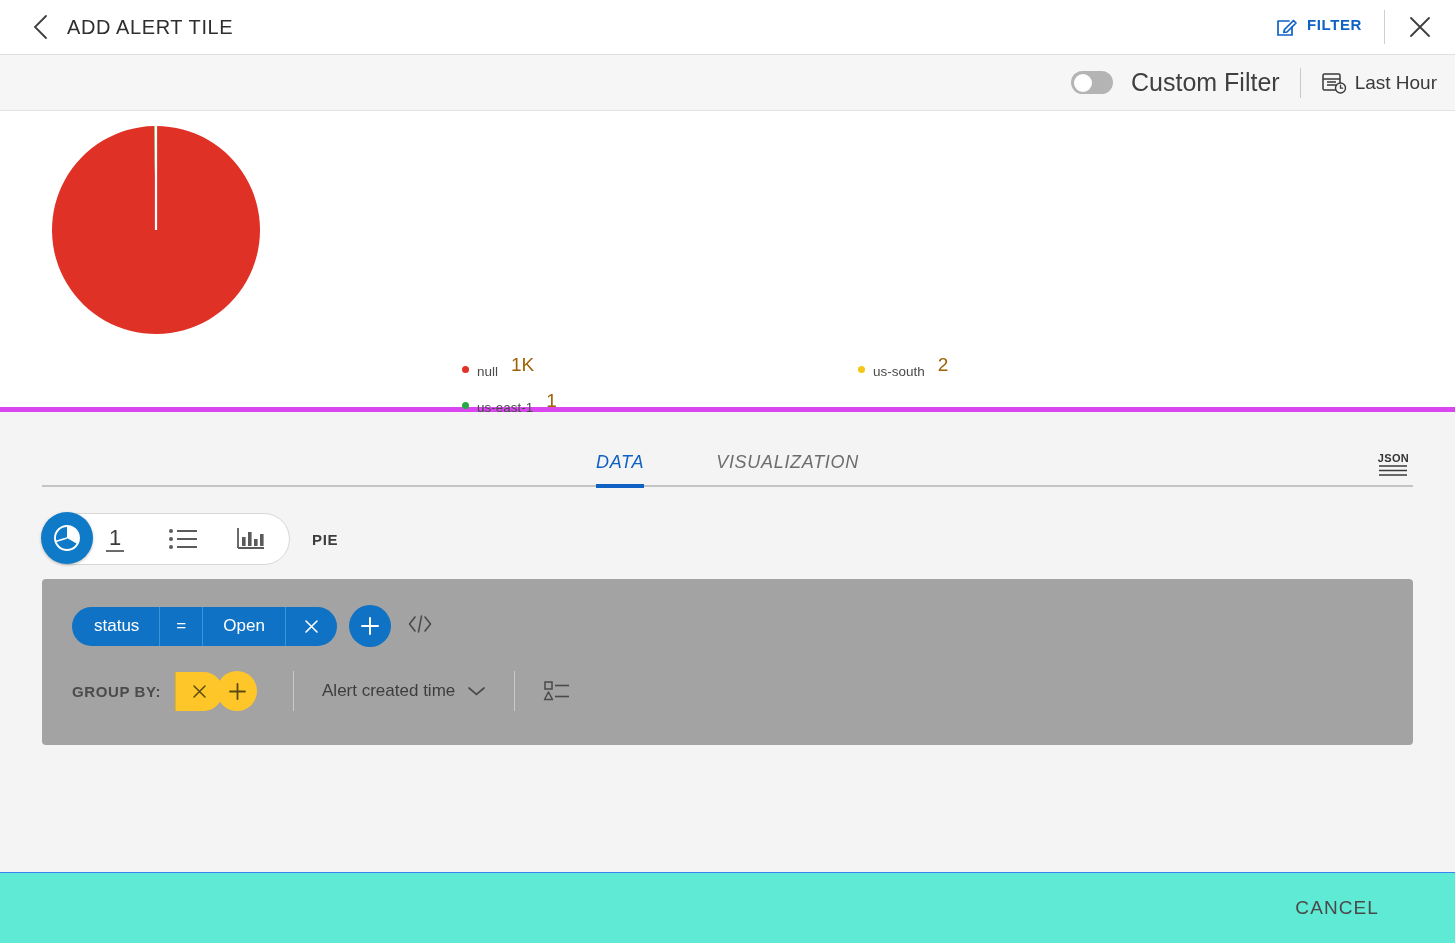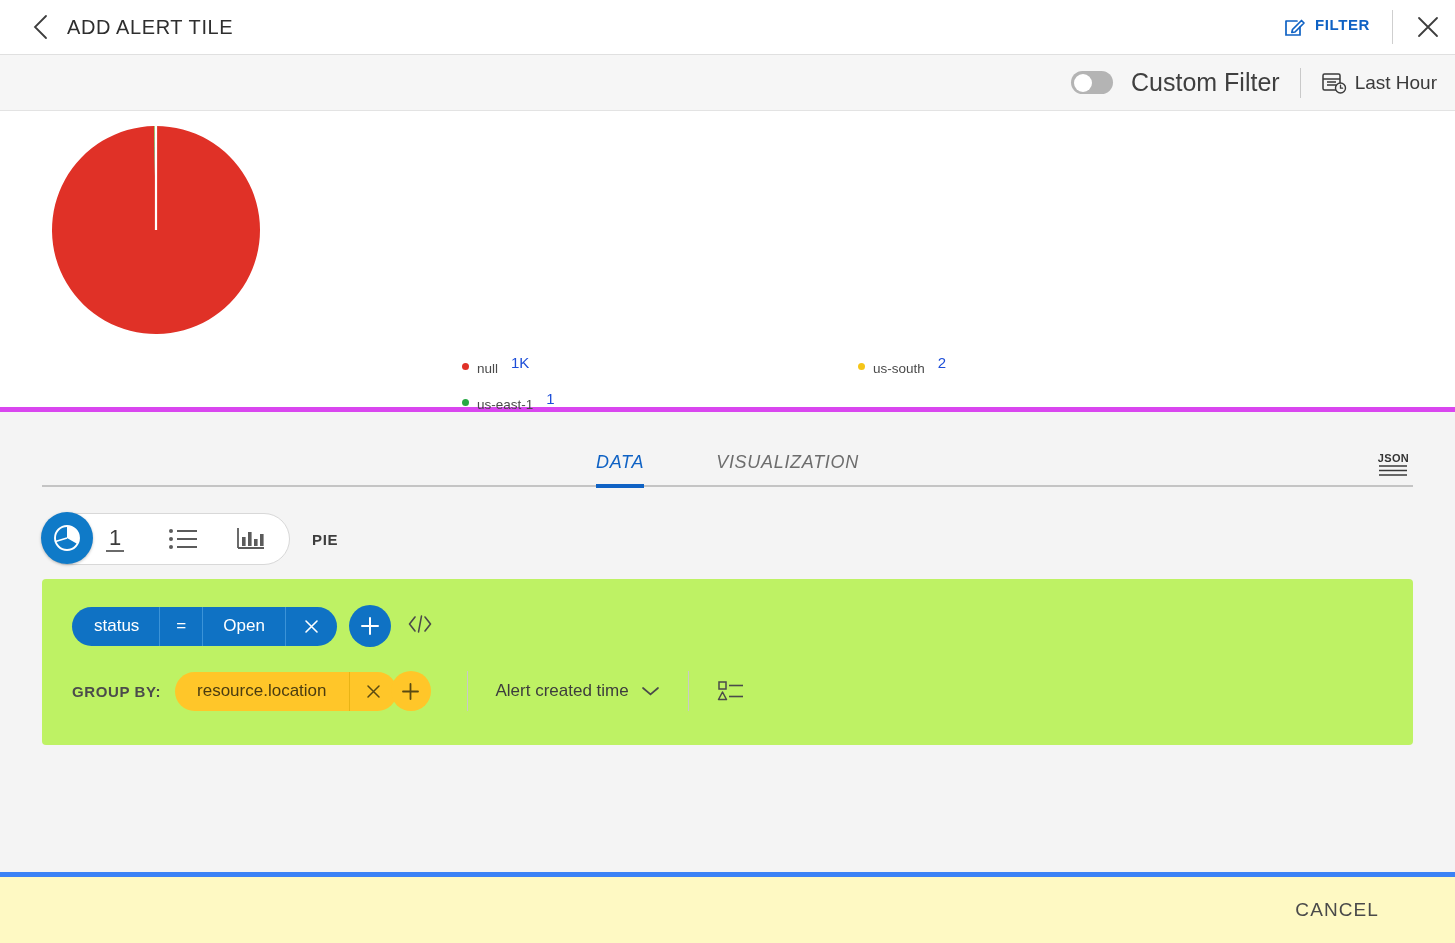--- a/index.html
+++ b/index.html
@@ -10,21 +10,21 @@
     overflow: hidden;
     color: #323232;
   }
   .app { width: 1455px; height: 943px; display: flex; flex-direction: column; background:#f4f4f4; }
 
   
   .titlebar {
     height: 55px; min-height:55px; background:#ffffff;
     display:flex; align-items:center;
     border-bottom: 1px solid #e0e0e0;
-    padding-left: 26px; padding-right: 0;
+    padding-left: 26px; padding-right: 8px;
   }
   .back-chevron {
     width: 28px; height:28px; display:flex; align-items:center; justify-content:center;
     cursor:pointer; color:#3d3d3d;
   }
   .title-text {
     font-size: 20px; letter-spacing: 0.6px; color:#2e2e2e;
     margin-left: 13px; font-weight: 400;
   }
   .titlebar-right { margin-left:auto; display:flex; align-items:center; height:100%; }
@@ -63,21 +63,21 @@
     position:relative; border-bottom:5px solid #d946ef;
   }
   .pie-wrap { position:absolute; left:52px; top:15px; }
   .legend { position:absolute; left:0; top:0; width:100%; height:100%; pointer-events:none; }
   .legend-item {
     position:absolute; display:flex; align-items:baseline; gap:0;
     pointer-events:auto; cursor:default;
   }
   .legend-dot { width:7px; height:7px; border-radius:50%; display:inline-block; margin-right:8px; position:relative; top:-3px; }
   .legend-label { font-size:13.5px; color:#4a4a4a; }
-  .legend-value { font-size:15px; color:#1d4ed8; margin-left:13px; position:relative; top:-5px; }
+  .legend-value { font-size:19px; color:#a16207; margin-left:13px; position:relative; top:-5px; }
 
   
   .tabsrow {
     background:#f4f4f4; height:75px; min-height:75px;
     position:relative; display:flex; align-items:flex-end; justify-content:center;
   }
   .tabs-underline {
     position:absolute; left:42px; right:42px; bottom:0; height:2px; background:#c4c4c4;
   }
   .tabs { display:flex; gap:0; position:relative; z-index:2; }
@@ -110,21 +110,21 @@
     box-shadow: 0 1px 3px rgba(0,0,0,0.25);
   }
   .typeopt { width:40px; display:flex; align-items:center; justify-content:center; cursor:pointer; color:#5b5b5b; }
   .typeopt .num { font-size:22px; color:#3b3b3b; border-bottom:2px solid #6a6a6a; line-height:1.05; padding:0 3px; }
   .typename { font-size:15px; font-weight:700; letter-spacing:0.7px; color:#3d3d3d; margin-left:22px; }
 
   .queryhdr { display:flex; align-items:center; gap:14px; margin-top:30px; }
   .queryhdr .qlabel { font-size:15px; font-weight:700; letter-spacing:0.8px; color:#6a6a6a; }
 
   .querybox {
-    background:#bef264; border-radius:4px; margin-top:14px; height:166px;
+    background:#a3a3a3; border-radius:4px; margin-top:14px; height:166px;
     padding: 26px 30px 0 30px;
   }
   .chipline { display:flex; align-items:center; gap:0; }
   .chip {
     height:39px; display:flex; align-items:center; background:#0f72c4; color:#fff;
     font-size:17px; overflow:hidden;
   }
   .chip.first { border-radius:20px 0 0 20px; padding: 0 20px 0 22px; }
   .chip.op { padding: 0 16px; border-left:1px solid #3b93d8; border-right:1px solid #3b93d8; }
   .chip.val { padding: 0 20px; }
@@ -152,21 +152,21 @@
     display:flex; align-items:center; justify-content:center; cursor:pointer; margin-left:-6px;
     font-size:26px; line-height:1;
   }
   .gsep { width:1px; height:40px; background:#c9c9c9; margin: 0 28px 0 36px; }
   .sortsel { display:flex; align-items:center; gap:12px; font-size:17px; color:#3d3d3d; cursor:pointer; }
   .gsep2 { width:1px; height:40px; background:#c9c9c9; margin: 0 28px; }
   .sorticon { cursor:pointer; color:#4a4a4a; display:flex; align-items:center; }
 
   
   .footer {
-    height:71px; min-height:71px; background:#fef9c3; border-top:5px solid #3b82f6;
+    height:71px; min-height:71px; background:#5eead4; border-top:1px solid #3b82f6;
     display:flex; align-items:center; justify-content:flex-end; padding-right:30px; gap:6px;
   }
   .cancel-btn {
     font-size:19px; letter-spacing:1.1px; color:#4a4a4a; cursor:pointer;
     padding: 10px 18px; margin-right:28px;
   }
   .create-btn {
     width:154px; height:52px; border-radius:26px; border:none; cursor:pointer;
     background: linear-gradient(100deg, #0c7fd0 0%, #1f97dd 50%, #45bdec 100%);
     color:#ffffff; font-size:19px; letter-spacing:1.2px;
@@ -323,21 +323,20 @@
           <svg width="26" height="20" viewBox="0 0 26 20">
             <path d="M8 3 L2.5 10 L8 17" stroke="#4a4a4a" stroke-width="1.6" fill="none" stroke-linecap="round" stroke-linejoin="round"></path>
             <path d="M18 3 L23.5 10 L18 17" stroke="#4a4a4a" stroke-width="1.6" fill="none" stroke-linecap="round" stroke-linejoin="round"></path>
             <path d="M14.5 2 L11.5 18" stroke="#4a4a4a" stroke-width="1.5" stroke-linecap="round"></path>
           </svg>
         </div>
       </div>
 
       <div class="groupline">
         <span class="gblabel">GROUP BY:</span>
-        <div class="ychip first">resource.location</div>
         <div class="ychip xbtn">
           <svg width="15" height="15" viewBox="0 0 15 15">
             <path d="M2 2 L13 13 M13 2 L2 13" stroke="#5a4a12" stroke-width="1.5" stroke-linecap="round"></path>
           </svg>
         </div>
         <div class="yplus">
           <svg width="21" height="21" viewBox="0 0 21 21">
             <path d="M10.5 3 v15 M3 10.5 h15" stroke="#5a4a12" stroke-width="1.8" stroke-linecap="round"></path>
           </svg>
         </div>

